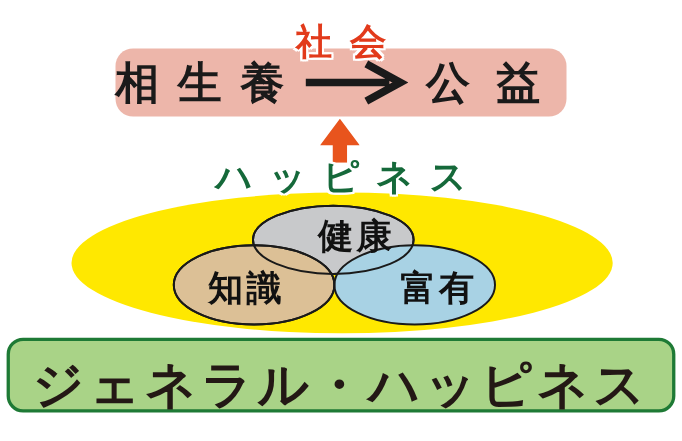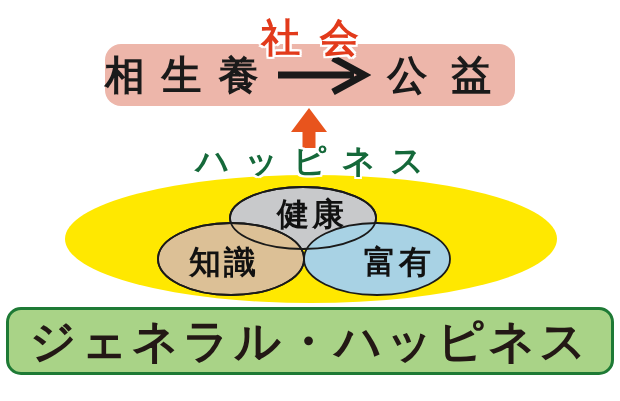--- a/index.html
+++ b/index.html
@@ -8,21 +8,21 @@
     width:620px;height:401px;
     background:#ffffff;
     overflow:hidden;
     font-family:"DejaVu Sans","Liberation Sans",sans-serif;
     font-weight:bold;
   }
   
   .society{
     position:absolute;left:0;top:21px;width:620px;
     text-align:center;
-    font-size:39px;line-height:34px;
+    font-size:33px;line-height:34px;
     letter-spacing:0.5em;padding-left:0.5em;box-sizing:border-box;
     z-index:5;
     text-shadow:-2px -2px 0 #fff,2px -2px 0 #fff,-2px 2px 0 #fff,2px 2px 0 #fff,
                 -2px 0 0 #fff,2px 0 0 #fff,0 -2px 0 #fff,0 2px 0 #fff;
   }
   
   .relation-box{
     position:absolute;left:105px;top:44px;width:410px;height:62px;
     border-radius:16px;
     display:flex;align-items:center;justify-content:center;
@@ -48,29 +48,29 @@
     position:absolute;left:65px;top:175px;width:492px;height:128px;
     border-radius:50%;
     z-index:1;
   }
   .venn-svg{position:absolute;left:65px;top:175px;z-index:2;}
   .venn-label{
     position:absolute;transform:translate(-50%,-50%);
     font-size:32px;letter-spacing:3px;white-space:nowrap;color:#111111;
     z-index:3;
   }
-  .venn-label.health{left:312px;top:215px;text-align:center;}
+  .venn-label.health{left:324px;top:215px;text-align:center;}
   .venn-label.knowledge{left:224px;top:263px;}
   .venn-label.wealth{left:399px;top:263px;}
   
   .footer-box{
     position:absolute;left:6px;top:307px;width:608px;height:68px;
     box-sizing:border-box;
     border:3px solid #c2410c;border-radius:15px;
-    display:flex;align-items:center;justify-content:center;
+    display:flex;align-items:flex-end;justify-content:center;
     z-index:1;
   }
   .footer-label{font-size:46px;letter-spacing:4px;white-space:nowrap;line-height:1;}
 </style>
 </head>
 <body>
 
 <div class="stage">
 
   <div class="society" style="color: rgb(226, 58, 27);">社会</div>

